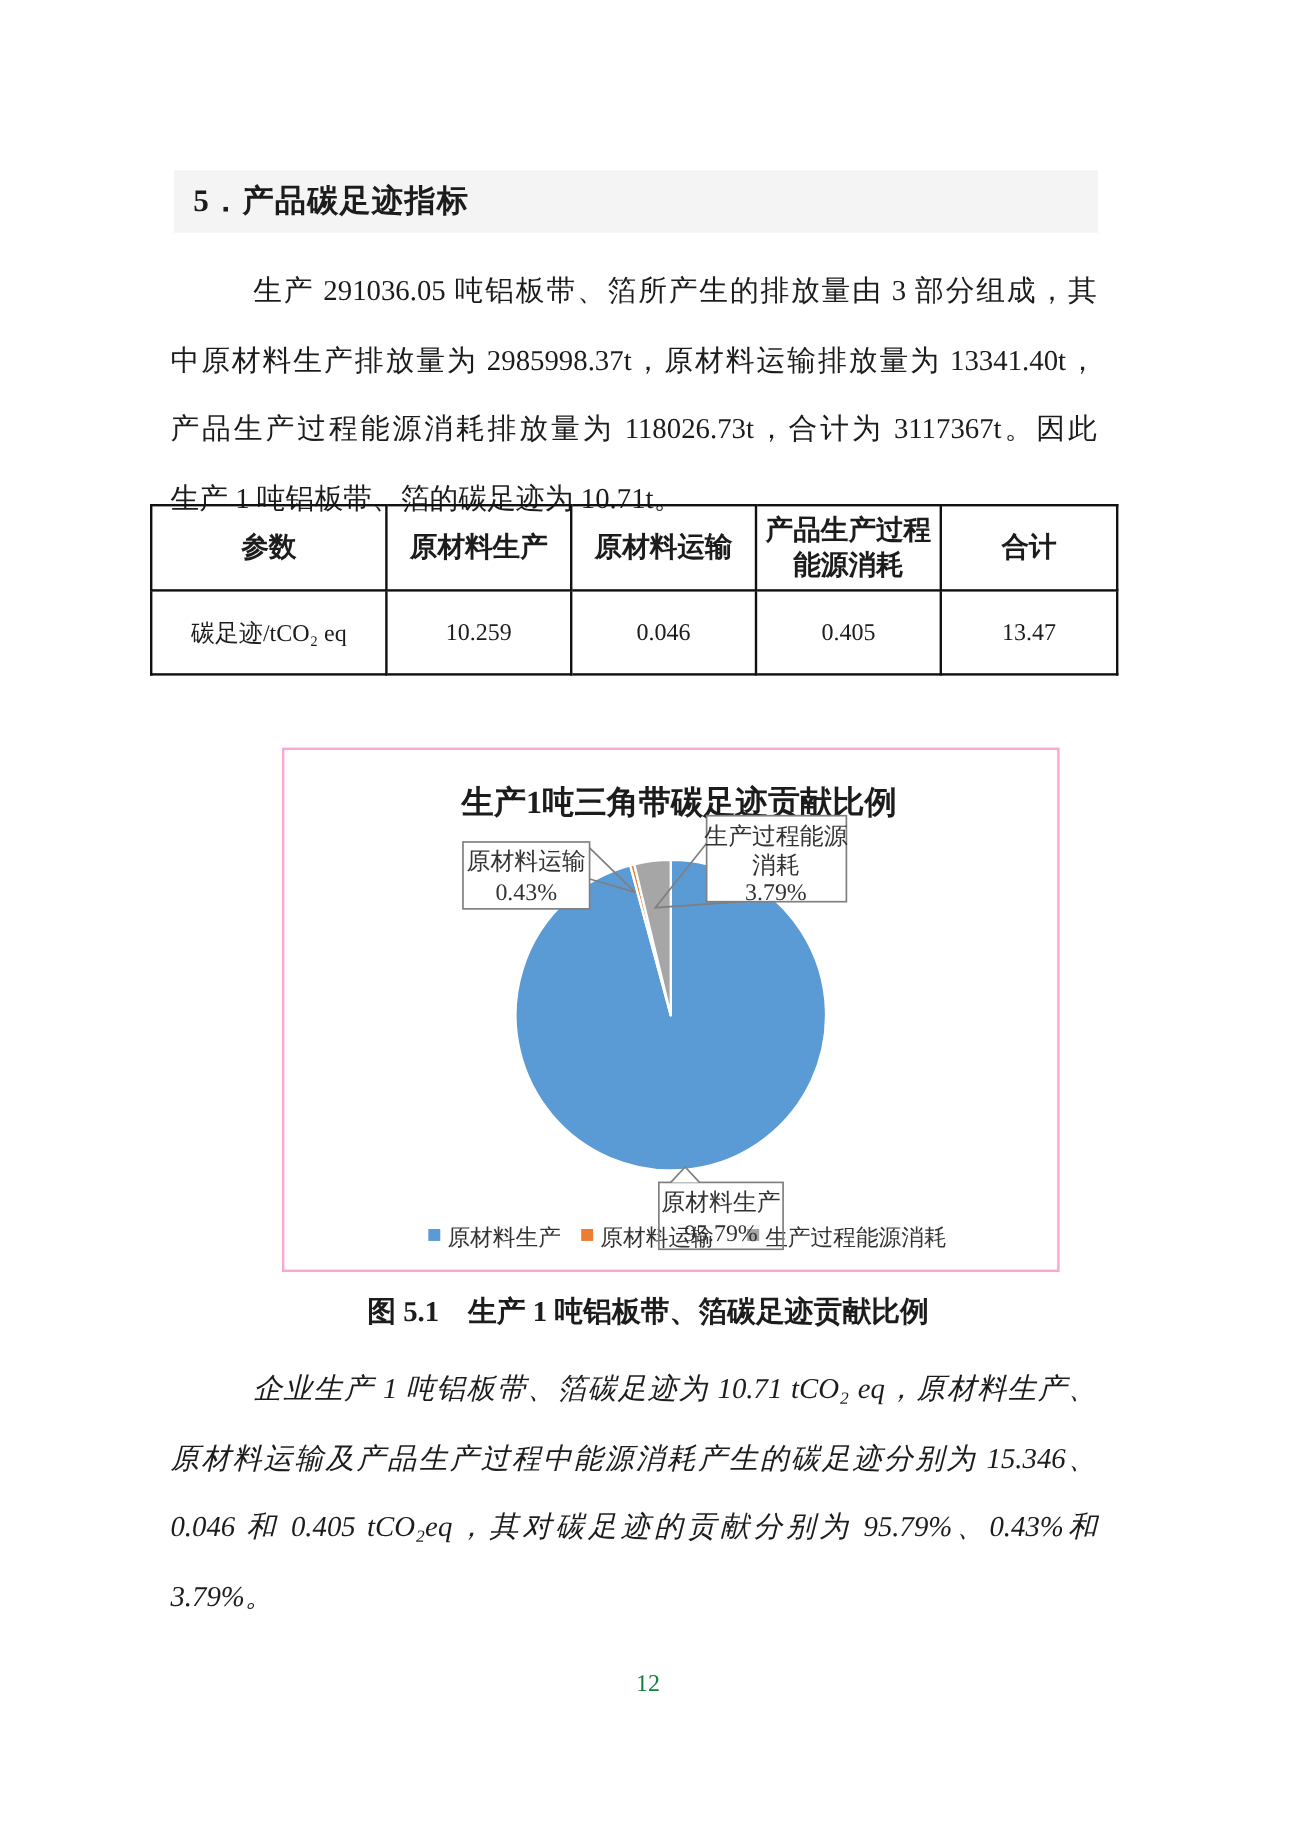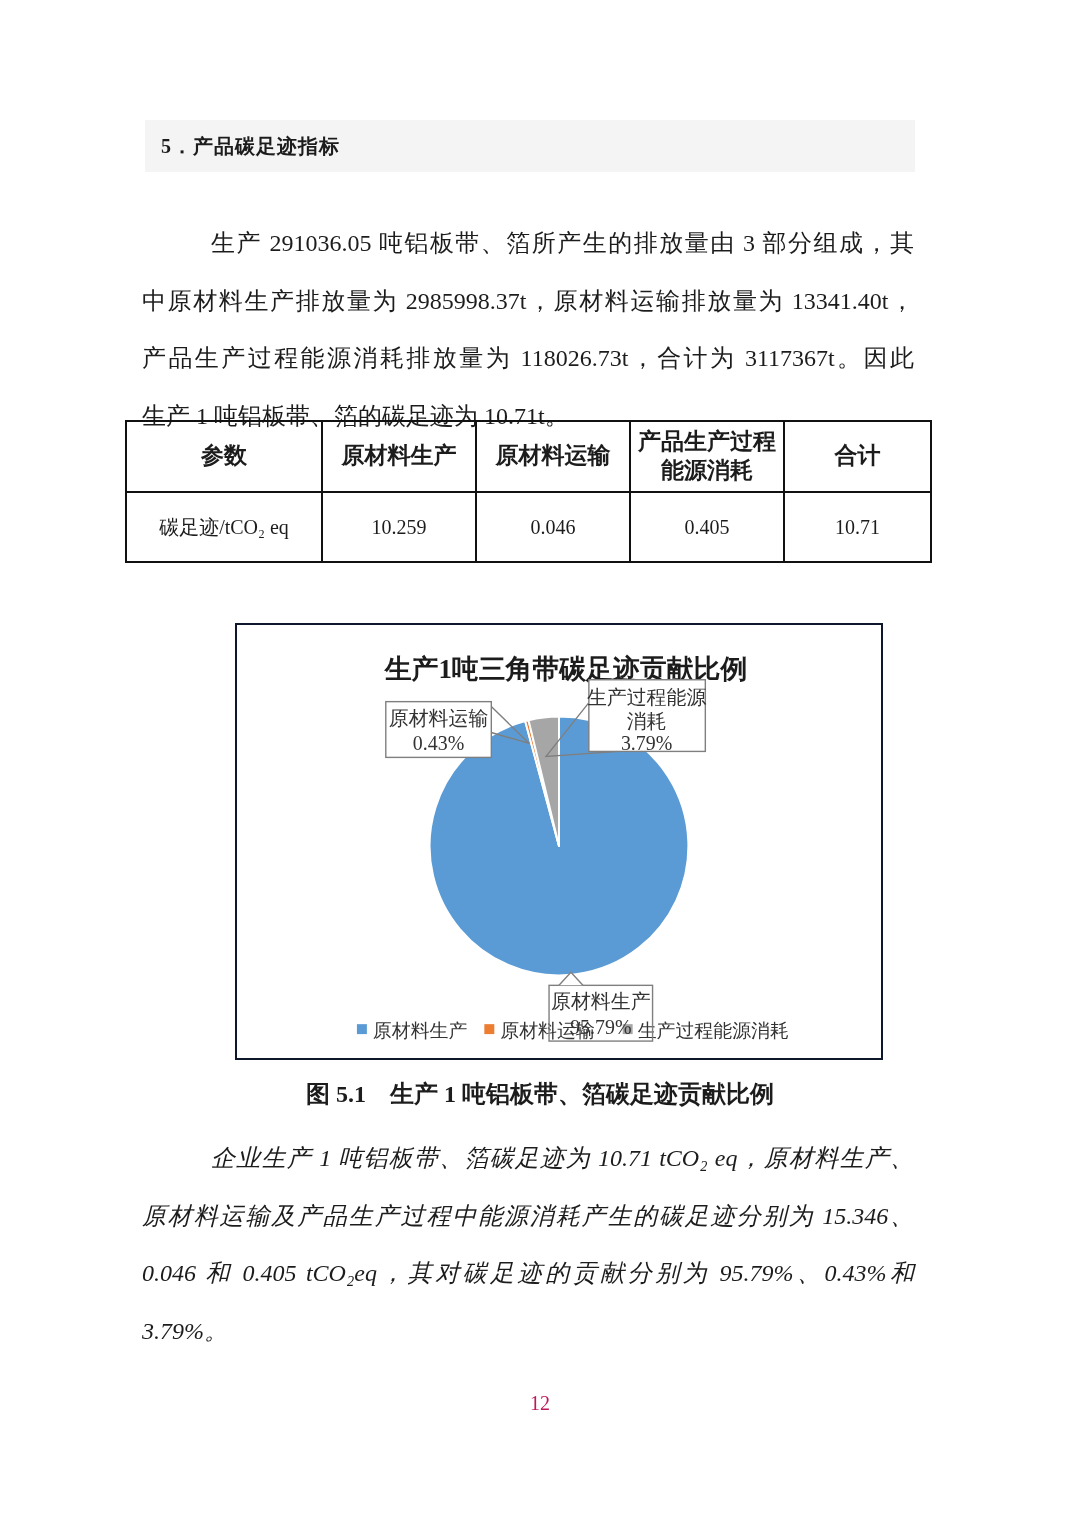--- a/index.html
+++ b/index.html
@@ -5,23 +5,23 @@
   html,body{margin:0;padding:0;background:#ffffff;}
   .page{
     position:relative;
     width:1080px;height:1528px;
     background:#ffffff;
     font-family:"Liberation Serif","DejaVu Serif",serif;
     color:#1c1c1c;
     overflow:hidden;
   }
   .heading-bar{
-    position:absolute;left:145px;top:120px;width:770px;height:52px;
+    position:absolute;left:145px;top:142px;width:770px;height:52px;
     background:#f4f4f4;
-    font-size:20px;font-weight:bold;line-height:52px;
+    font-size:26px;font-weight:bold;line-height:52px;
     padding-left:16px;box-sizing:border-box;
     letter-spacing:1px;
   }
   .para{
     position:absolute;left:142px;width:772px;
     font-size:24px;line-height:57.5px;
     text-align:justify;
   }
   .para .line{
     text-align:justify;
@@ -40,29 +40,29 @@
   }
   table.data-table td{
     border:2px solid #111;
     text-align:center;vertical-align:middle;
     padding:0 4px;
   }
   table.data-table tr.hdr td{height:69px;font-weight:bold;line-height:1.25;}
   table.data-table tr.body td{height:68px;font-size:20px;}
   .chart-box{
     position:absolute;left:235px;top:623px;width:644px;height:433px;
-    border:2px solid #0f172a;background:#ffffff;
+    border:2px solid #f9a8d4;background:#ffffff;
   }
   .caption{
     position:absolute;left:0;top:1076px;width:1080px;
     text-align:center;font-size:24px;line-height:36px;font-weight:bold;
   }
   .page-number{
     position:absolute;left:0;top:1392px;width:1080px;
-    text-align:center;font-size:20px;color:#be185d;
+    text-align:center;font-size:20px;color:#15803d;
   }
   svg text{font-family:"Liberation Serif","DejaVu Serif",serif;fill:#333333;}
   svg text.chart-title{font-size:27px;font-weight:bold;fill:#1c1c1c;}
   svg text.callout-text{font-size:20px;}
   svg text.legend-text{font-size:19px;}
 </style>
 </head>
 <body>
 
 <div class="page">
@@ -93,21 +93,21 @@
           <div>产品生产过程</div>
           <div>能源消耗</div>
         </td>
         <td>合计</td>
       </tr>
       <tr class="body">
         <td>碳足迹/tCO₂ eq</td>
         <td>10.259</td>
         <td>0.046</td>
         <td>0.405</td>
-        <td>10.71</td>
+        <td>13.47</td>
       </tr>
     </tbody>
   </table>
 
   <div class="chart-box">
     <svg width="644" height="433" viewBox="0 0 646 435">
 
       <text class="chart-title" x="330" y="53" text-anchor="middle">生产1吨三角带碳足迹贡献比例</text>
 
       <g stroke="#ffffff" stroke-width="2" stroke-linejoin="round">

